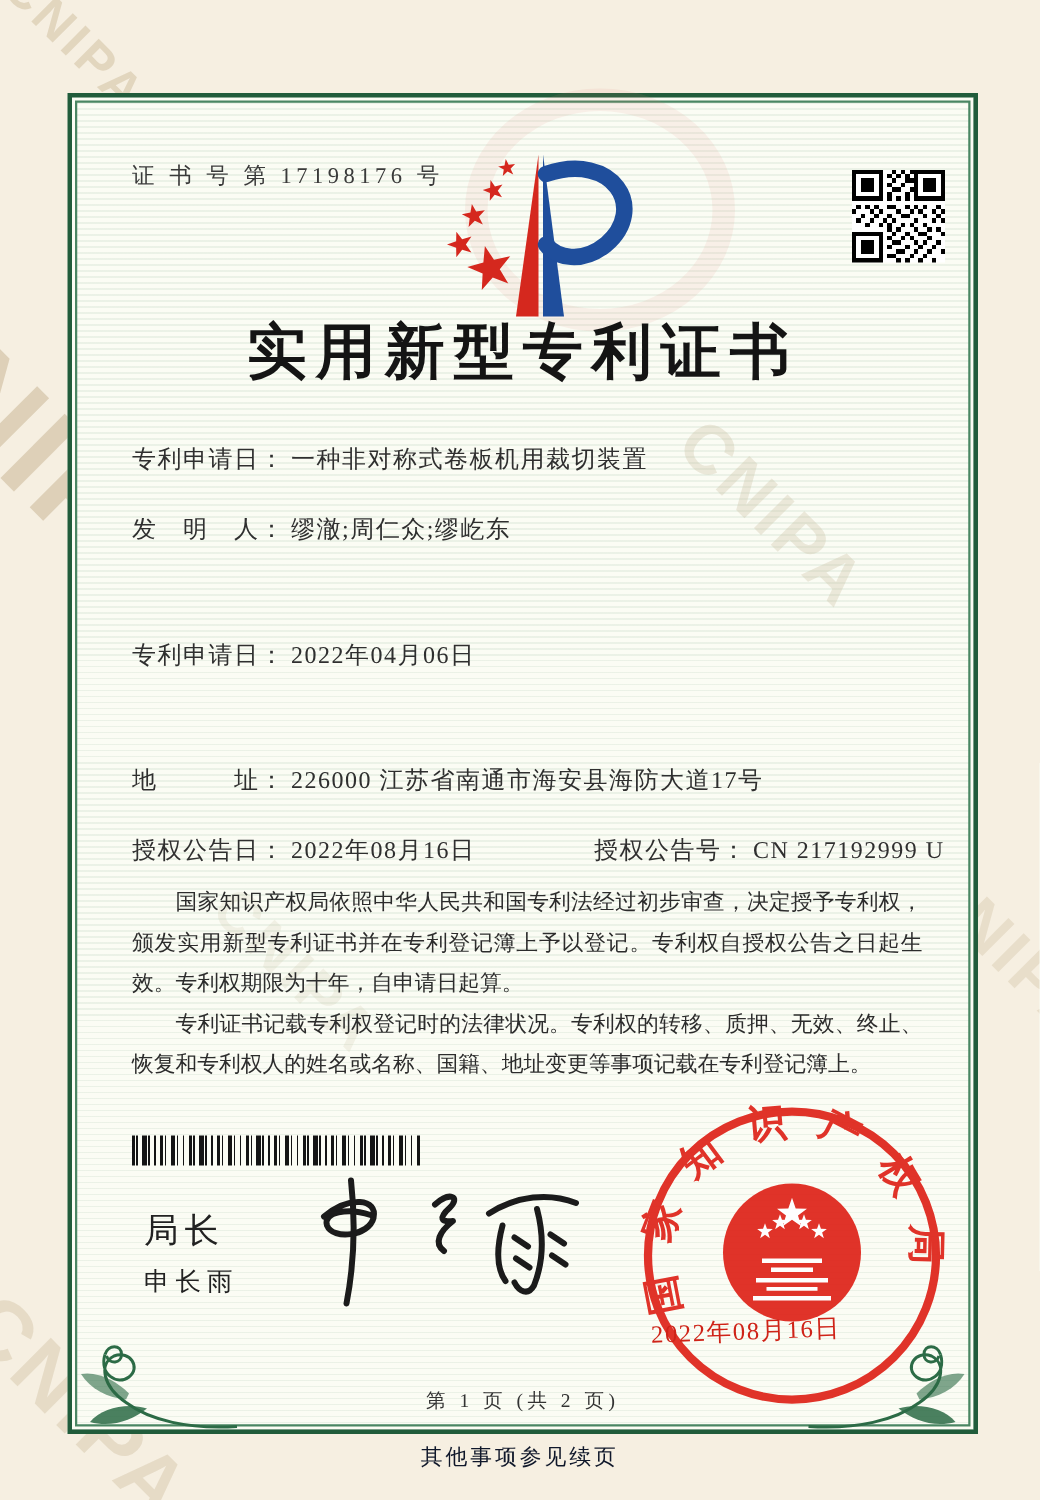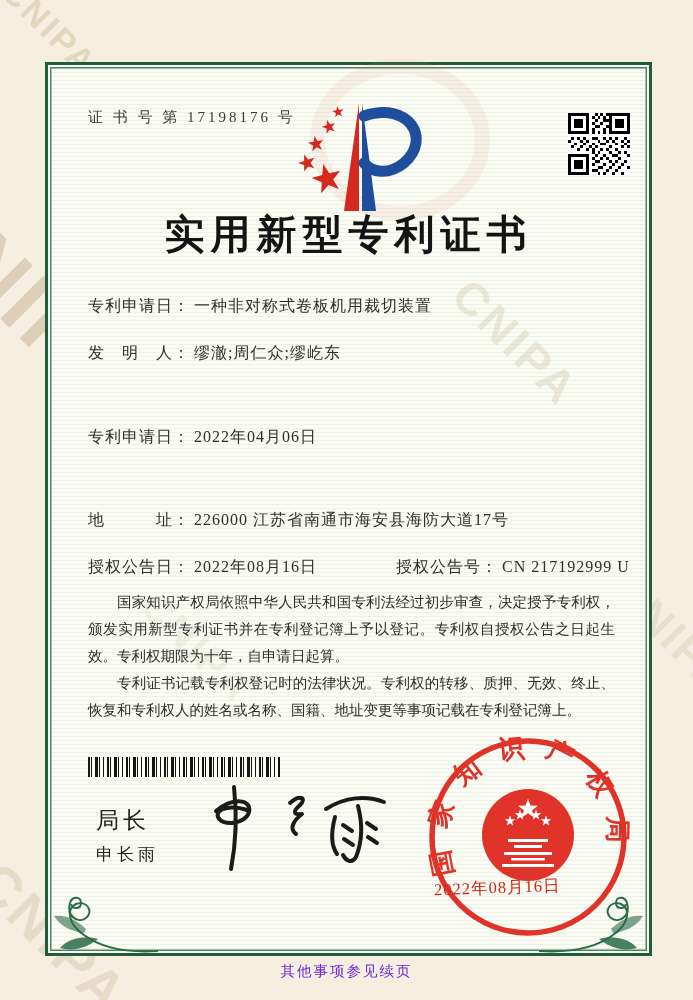--- a/index.html
+++ b/index.html
@@ -63,21 +63,21 @@
   }
   .page-info{
     position:absolute;left:0;right:0;top:860px;text-align:center;
     font-size:13px;letter-spacing:3px;color:#333;
   }
   .flourish{position:absolute;bottom:-8px;}
   .fl-right{right:0;}
   .fl-left{left:0;transform:scaleX(-1);}
   .continuation{
     position:absolute;left:0;right:0;top:962px;text-align:center;
-    font-size:14.5px;letter-spacing:2px;color:#6d28d9;
+    font-size:14.5px;letter-spacing:2px;color:#0f172a;
   }
 </style>
 </head>
 <body>
 
 <div class="wm" style="left:-10px;top:8px;font-size:34px;">CNIPA</div>
 <div class="wm" style="left:-118px;top:248px;font-size:88px;color:rgba(197,178,143,.5);">CNIPA</div>
 <div class="wm" style="left:-40px;top:905px;font-size:56px;color:rgba(197,178,143,.32);">CNIPA</div>
 <div class="wm" style="left:598px;top:610px;font-size:44px;color:rgba(197,178,143,.28);">CNIPA</div>
 
@@ -171,20 +171,21 @@
         <use href="#wstar" transform="translate(-8,-20) scale(0.55)"></use>
         <use href="#wstar" transform="translate(8,-20) scale(0.55)"></use>
         <use href="#wstar" transform="translate(18,-14) scale(0.55)"></use>
         <path d="M-20,4 h40 v3 h-40 z M-14,10 h28 v3 h-28 z M-24,17 h48 v3 h-48 z M-17,23 h34 v2.5 h-34 z M-26,29 h52 v3 h-52 z"></path>
       </g>
     </g>
   </svg>
 
   <div class="seal-date">2022年08月16日</div>
 
+  <div class="page-info">第 1 页 (共 2 页)</div>
 
   <svg class="flourish fl-right" width="112" height="72" viewBox="0 0 112 72">
     <g stroke="#2c6b46" stroke-width="2" fill="none">
       <path d="M2,62 C34,64 60,58 76,46 C92,35 94,20 84,15 C73,11 66,23 74,29 C82,35 94,27 90,14"></path>
       <path d="M90,14 C88,7 79,7 79,14 C79,20 87,21 89,15"></path>
     </g>
     <g fill="#2c6b46" opacity=".85">
       <path d="M62,50 C72,58 86,63 100,59 C92,49 74,46 62,50 Z"></path>
       <path d="M76,44 C88,43 100,37 106,27 C94,25 82,32 74,40 Z" opacity=".7"></path>
     </g>

